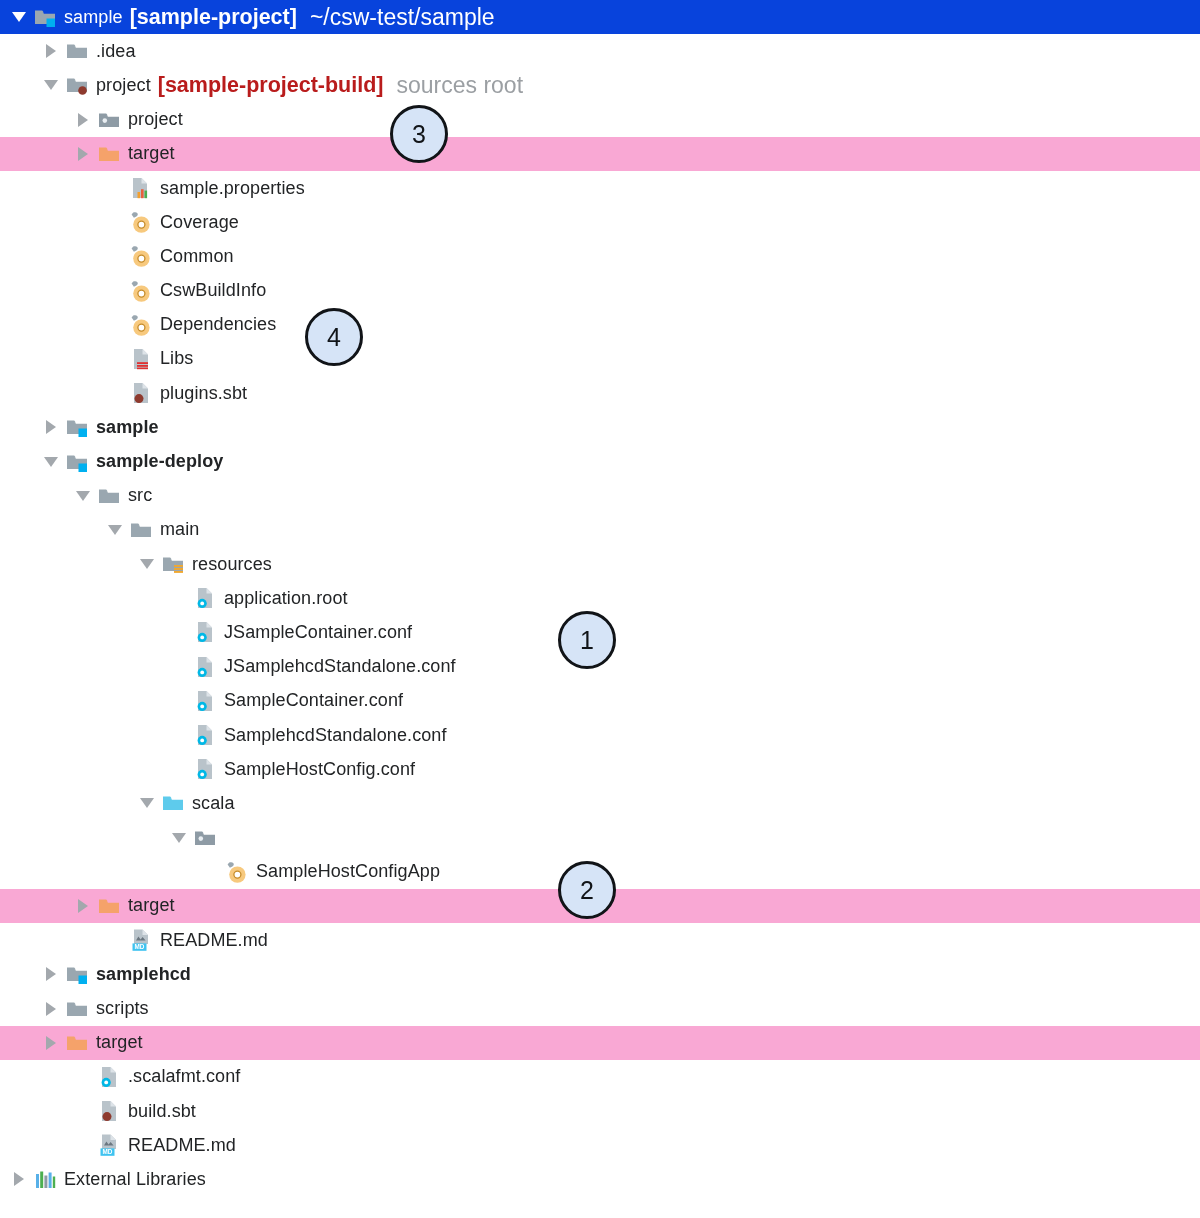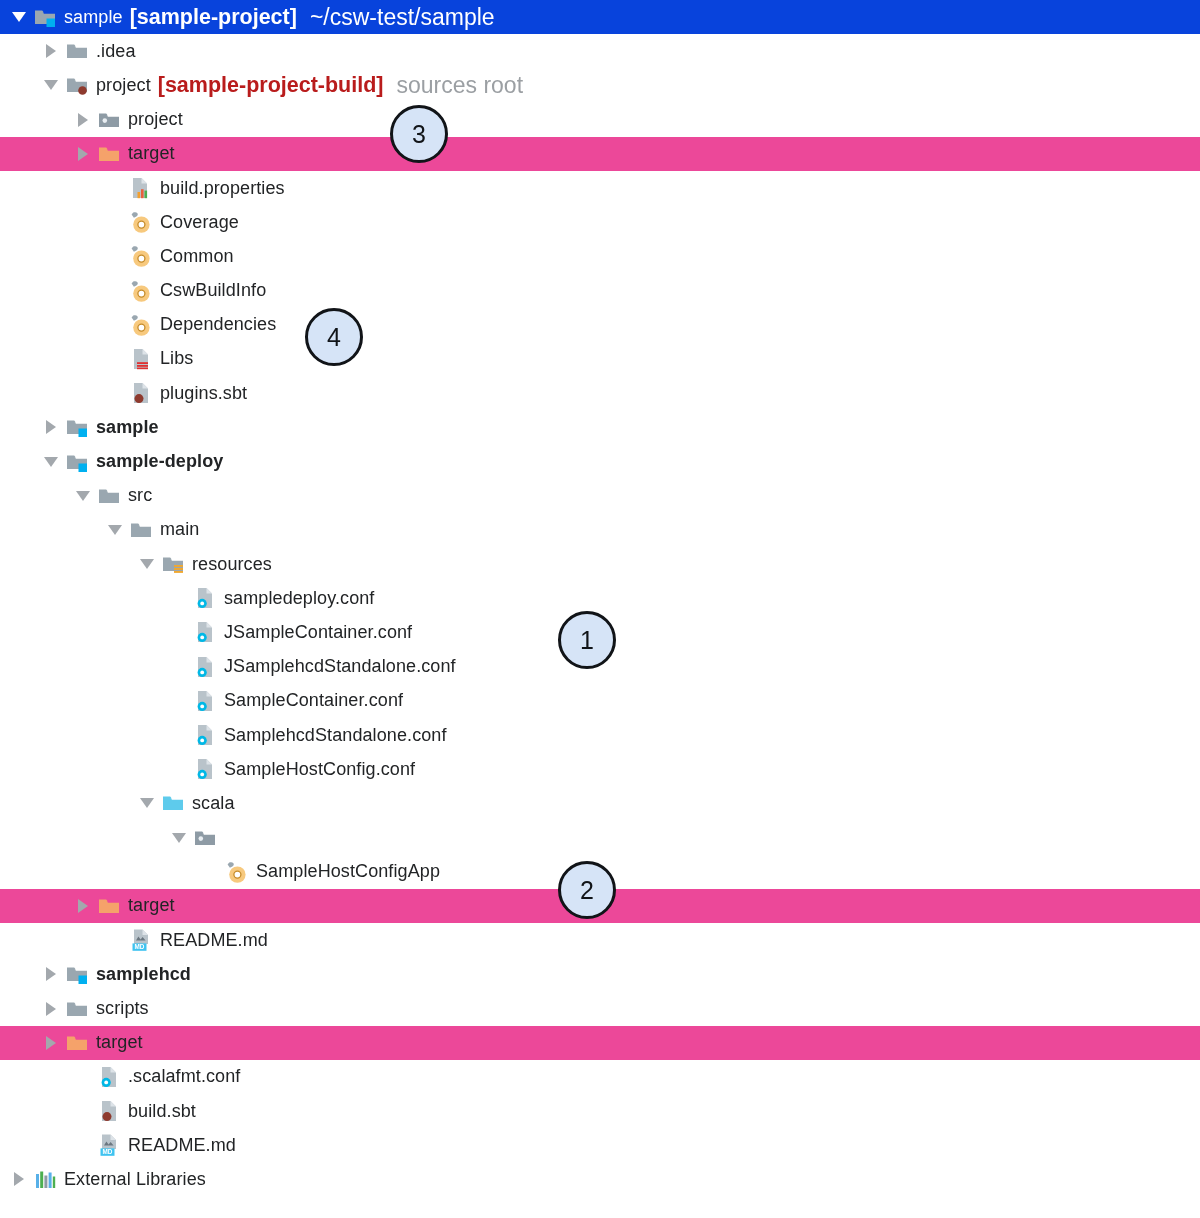--- a/index.html
+++ b/index.html
@@ -13,21 +13,21 @@
   #tree{position:relative;width:1200px;height:1218px;}
 
   .row{
     position:relative;
     height:34.2px;
     display:flex;
     align-items:center;
     box-sizing:border-box;
     white-space:nowrap;
   }
-  .row.highlight{background:#ec4899;}
+  .row.highlight{background:#f9a8d4;}
   .row.selected{background:#0843dc;}
   .row.selected .label,
   .row.selected .bracket,
   .row.selected .suffix{color:#ffffff;}
 
   .indent{flex:0 0 auto;}
 
   
   .tw{
     flex:0 0 auto;width:22px;height:34px;
@@ -157,21 +157,21 @@
       <div class="tw empty"></div>
       <div class="ico">
         <svg id="ic-file-properties" width="24" height="24" viewBox="0 0 24 24" xmlns="http://www.w3.org/2000/svg">
   <path d="M4 2h8.5L18 7.6V22H4z" fill="#b9c3ca"></path>
   <path d="M12.5 2L18 7.6h-5.5z" fill="#dde3e8"></path>
   <rect x="8.5" y="16" width="2.6" height="6.2" fill="#f2a030"></rect>
   <rect x="12" y="13.2" width="2.6" height="9" fill="#e8603c"></rect>
   <rect x="15.5" y="14.6" width="2.6" height="7.6" fill="#4caf50"></rect>
 </svg>
       </div>
-      <span class="label">build.properties</span>
+      <span class="label">sample.properties</span>
     </div>
     <div class="row">
       <div class="indent" style="width: 104px;"></div>
       <div class="tw empty"></div>
       <div class="ico">
         <svg id="ic-scala-object" width="24" height="24" viewBox="0 0 24 24" xmlns="http://www.w3.org/2000/svg">
   <path d="M4.2 2.6c1.6-.8 3.4-.5 4.2.6.8 1.1.3 2.5-1 3.2L4.9 7.7 2.6 4.6z" fill="#9aa7b0"></path>
   <circle cx="12.4" cy="14.6" r="8.2" fill="#f7c97e"></circle>
   <circle cx="12.4" cy="14.6" r="3.5" fill="#ffffff" stroke="#c68b28" stroke-width="1.3"></circle>
 </svg>
@@ -314,21 +314,21 @@
       <div class="indent" style="width: 168px;"></div>
       <div class="tw empty"></div>
       <div class="ico">
         <svg id="ic-file-conf" width="24" height="24" viewBox="0 0 24 24" xmlns="http://www.w3.org/2000/svg">
   <path d="M5 2h8.5L19 7.6V22H5z" fill="#b9c3ca"></path>
   <path d="M13.5 2L19 7.6h-5.5z" fill="#dde3e8"></path>
   <circle cx="9.2" cy="17.4" r="4.6" fill="#00b8e6"></circle>
   <circle cx="9.2" cy="17.4" r="1.9" fill="#ffffff"></circle>
 </svg>
       </div>
-      <span class="label">sampledeploy.conf</span>
+      <span class="label">application.root</span>
     </div>
     <div class="row">
       <div class="indent" style="width: 168px;"></div>
       <div class="tw empty"></div>
       <div class="ico">
         <svg id="ic-file-conf" width="24" height="24" viewBox="0 0 24 24" xmlns="http://www.w3.org/2000/svg">
   <path d="M5 2h8.5L19 7.6V22H5z" fill="#b9c3ca"></path>
   <path d="M13.5 2L19 7.6h-5.5z" fill="#dde3e8"></path>
   <circle cx="9.2" cy="17.4" r="4.6" fill="#00b8e6"></circle>
   <circle cx="9.2" cy="17.4" r="1.9" fill="#ffffff"></circle>

